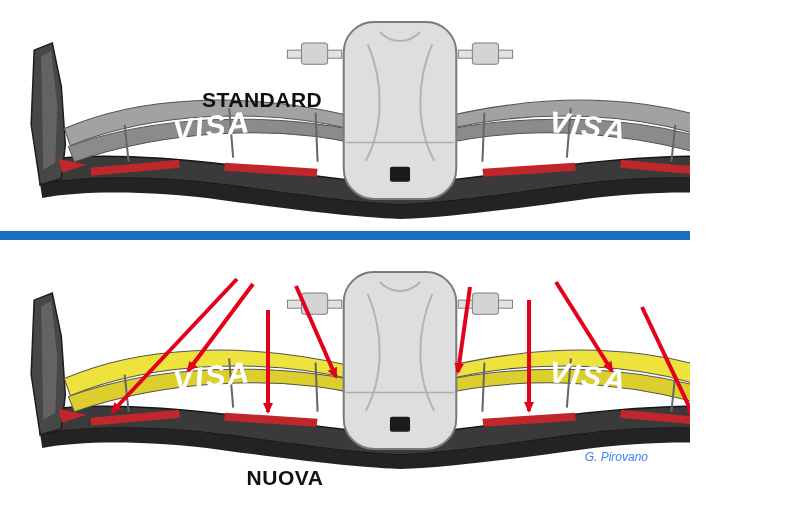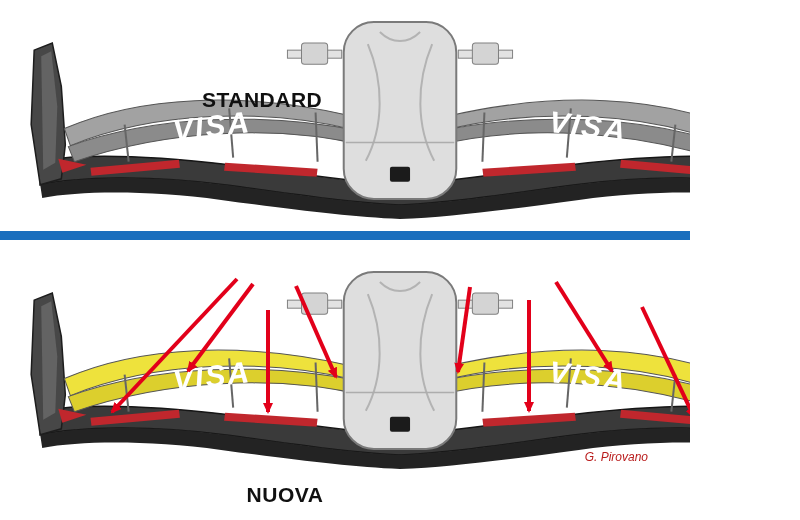--- a/index.html
+++ b/index.html
@@ -9,23 +9,23 @@
   }
   .panel{position:absolute;left:0;width:800px;}
   .panel.top{top:0;height:231px;}
   .panel.bottom{top:241px;height:279px;}
   .wing-svg{position:absolute;}
   .wing-svg.top-wing{left:28px;top:20px;width:744px;height:201px;}
   .wing-svg.bottom-wing{left:28px;top:270px;width:744px;height:201px;}
   .divider{position:absolute;left:0;top:231px;width:787px;height:9px;border-radius:0 4px 4px 0;}
   .label{position:absolute;font-weight:bold;color:#101010;font-size:21px;letter-spacing:0.5px;white-space:nowrap;}
   .label.standard{left:202px;top:88px;}
-  .label.nuova{left:230px;top:466px;width:110px;text-align:center;margin-top:17px;}
+  .label.nuova{left:230px;top:466px;width:110px;text-align:center;}
   .label.gp{left:440px;top:466px;width:215px;text-align:center;}
-  .credit{position:absolute;right:42px;top:450px;font-style:italic;font-size:12px;color:#b91c1c;}
+  .credit{position:absolute;right:42px;top:450px;font-style:italic;font-size:12px;color:#3b82f6;}
   .arrows-overlay{position:absolute;left:0;top:0;width:800px;height:520px;pointer-events:none;}
   .visa{font-family:"Liberation Sans",sans-serif;font-weight:bold;font-style:italic;
         font-size:30px;fill:#ffffff;letter-spacing:2px;}
 </style>
 </head>
 <body>
 
 <div class="canvas">
 
   <svg width="0" height="0" style="position:absolute" aria-hidden="true">

